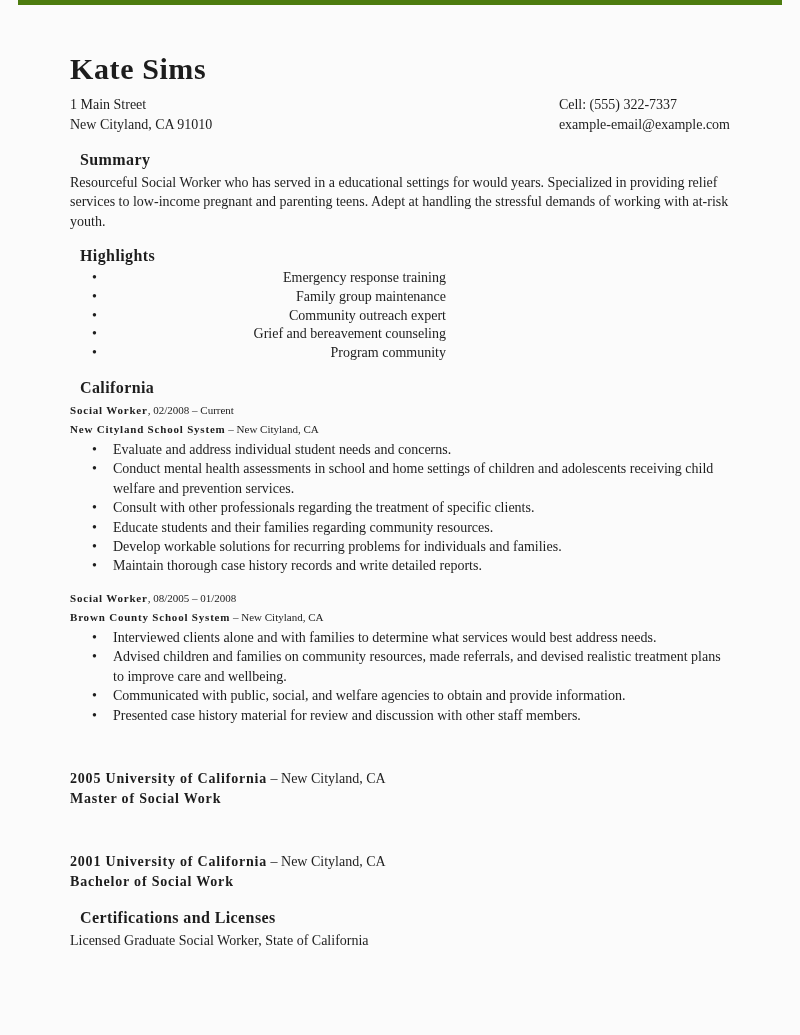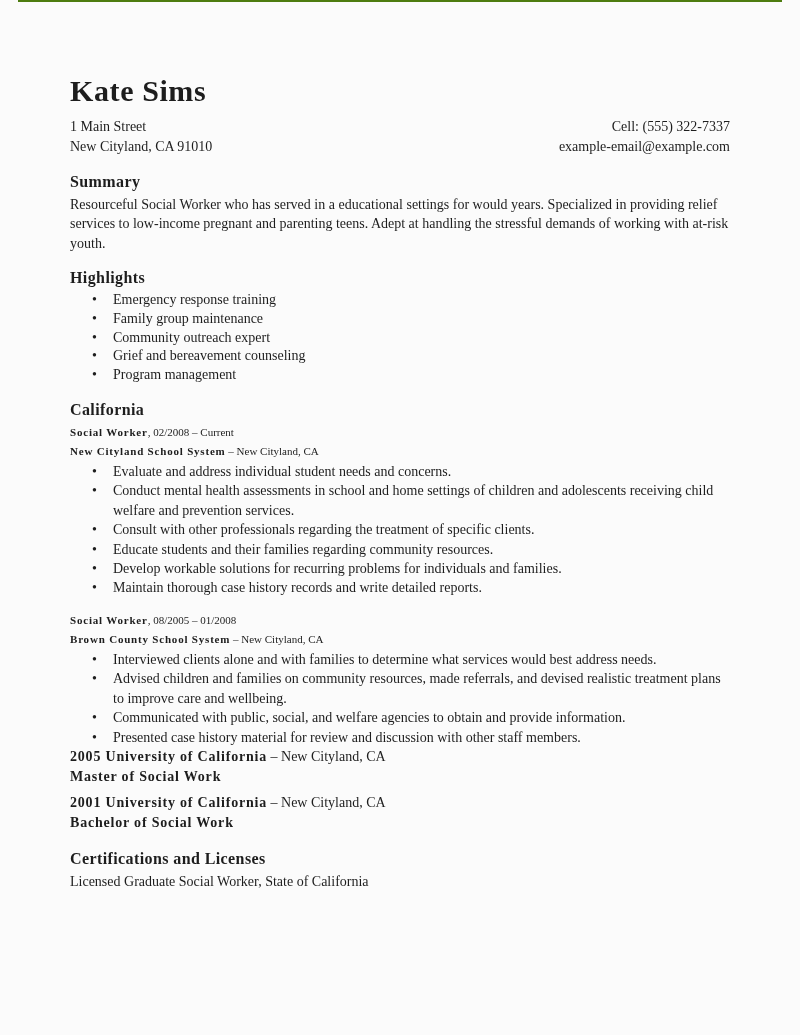--- a/index.html
+++ b/index.html
@@ -6,47 +6,47 @@
     margin: 0;
     padding: 0;
     background: #fbfbfb;
   }
   .page {
     position: relative;
     width: 764px;
     height: 1035px;
     margin: 0 auto;
     background: #fbfbfb;
-    border-top: 2px solid #4d7c0f;
+    border-top: 5px solid #4d7c0f;
     box-sizing: border-box;
-    padding: 72px 52px 0 52px;
+    padding: 47px 52px 0 52px;
     font-family: "Liberation Serif", "DejaVu Serif", serif;
     color: #1d1d1d;
     overflow: hidden;
   }
   .name {
     font-size: 30px;
     font-weight: bold;
     letter-spacing: 0.6px;
     line-height: 34px;
     margin: 0 0 9px 0;
   }
   .contact-row {
     display: flex;
     justify-content: space-between;
     font-size: 14px;
     line-height: 20px;
   }
-  .contact-right { text-align: right; }
+  .contact-right { }
   .section-heading {
     font-size: 16px;
     font-weight: bold;
     letter-spacing: 0.4px;
     line-height: 21px;
-    margin: 14px 0 3px 0;
+    margin: 14px 0 3px 10px;
   }
   .body-text {
     font-size: 14px;
     line-height: 19.4px;
     margin: 0;
   }
   ul.bullets {
     margin: 0;
     padding: 0 0 0 22px;
     list-style: none;
@@ -65,33 +65,34 @@
   }
   .highlights-columns {
     display: flex;
     margin-top: 2px;
   }
   .highlights-columns ul.bullets li { line-height: 18.7px; }
   .hl-col1 {
     width: 376px;
     box-sizing: border-box;
     flex: none;
+    text-align: right;
   }
   .hl-wrap-col2 { flex: 1; }
   .bold-spaced {
     font-weight: bold;
     letter-spacing: 0.8px;
   }
   .job { margin-top: 0; }
   .job + .job { margin-top: 13px; }
   .job-line {
     font-size: 11px;
     line-height: 19.6px;
   }
-  .edu-entry { margin-bottom: 7px; }
+  .edu-entry { margin-bottom: 7px; margin-top: 44px; }
   .edu-line {
     font-size: 14px;
     line-height: 19.6px;
   }
   .cert-heading { margin-top: 16px; }
 </style>
 </head>
 <body>
 
 <div class="page">
@@ -116,21 +117,21 @@
   </div>
 
   <div>
     <div class="section-heading">Highlights</div>
     <div class="highlights-columns">
       <ul class="bullets hl-col1">
           <li>Emergency response training</li>
           <li>Family group maintenance</li>
           <li>Community outreach expert</li>
           <li>Grief and bereavement counseling</li>
-          <li>Program management</li>
+          <li>Program community</li>
         </ul>
     </div>
   </div>
 
   <div>
     <div class="section-heading">California</div>
 
     <div class="job">
       <div class="job-line"><span class="bold-spaced">Social Worker</span><span>, 02/2008 – Current</span></div>
       <div class="job-line"><span class="bold-spaced">New Cityland School System</span><span> – New Cityland, CA</span></div>

